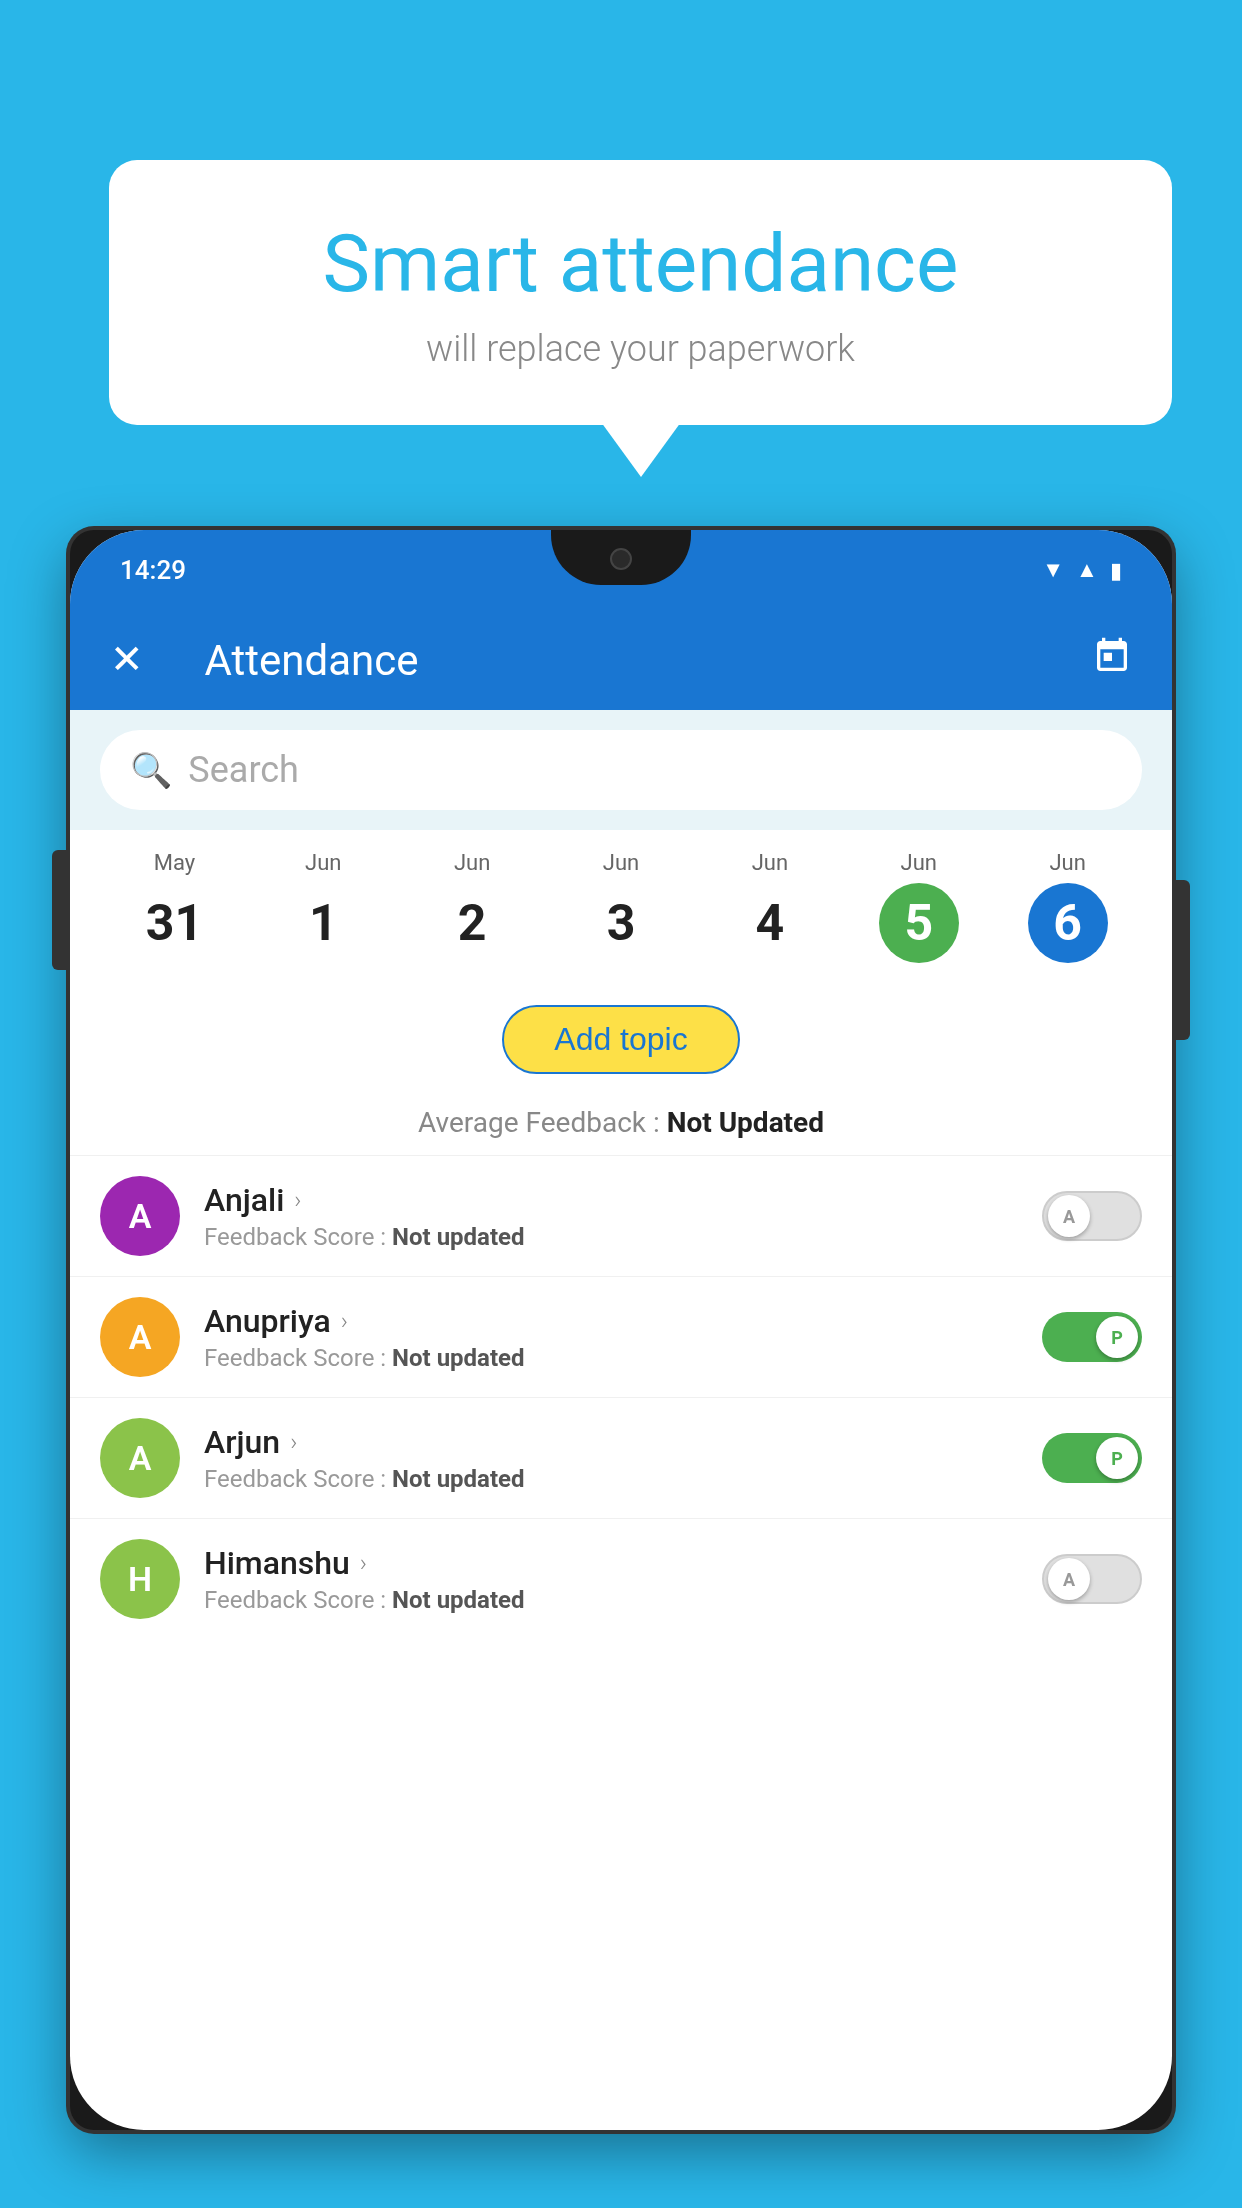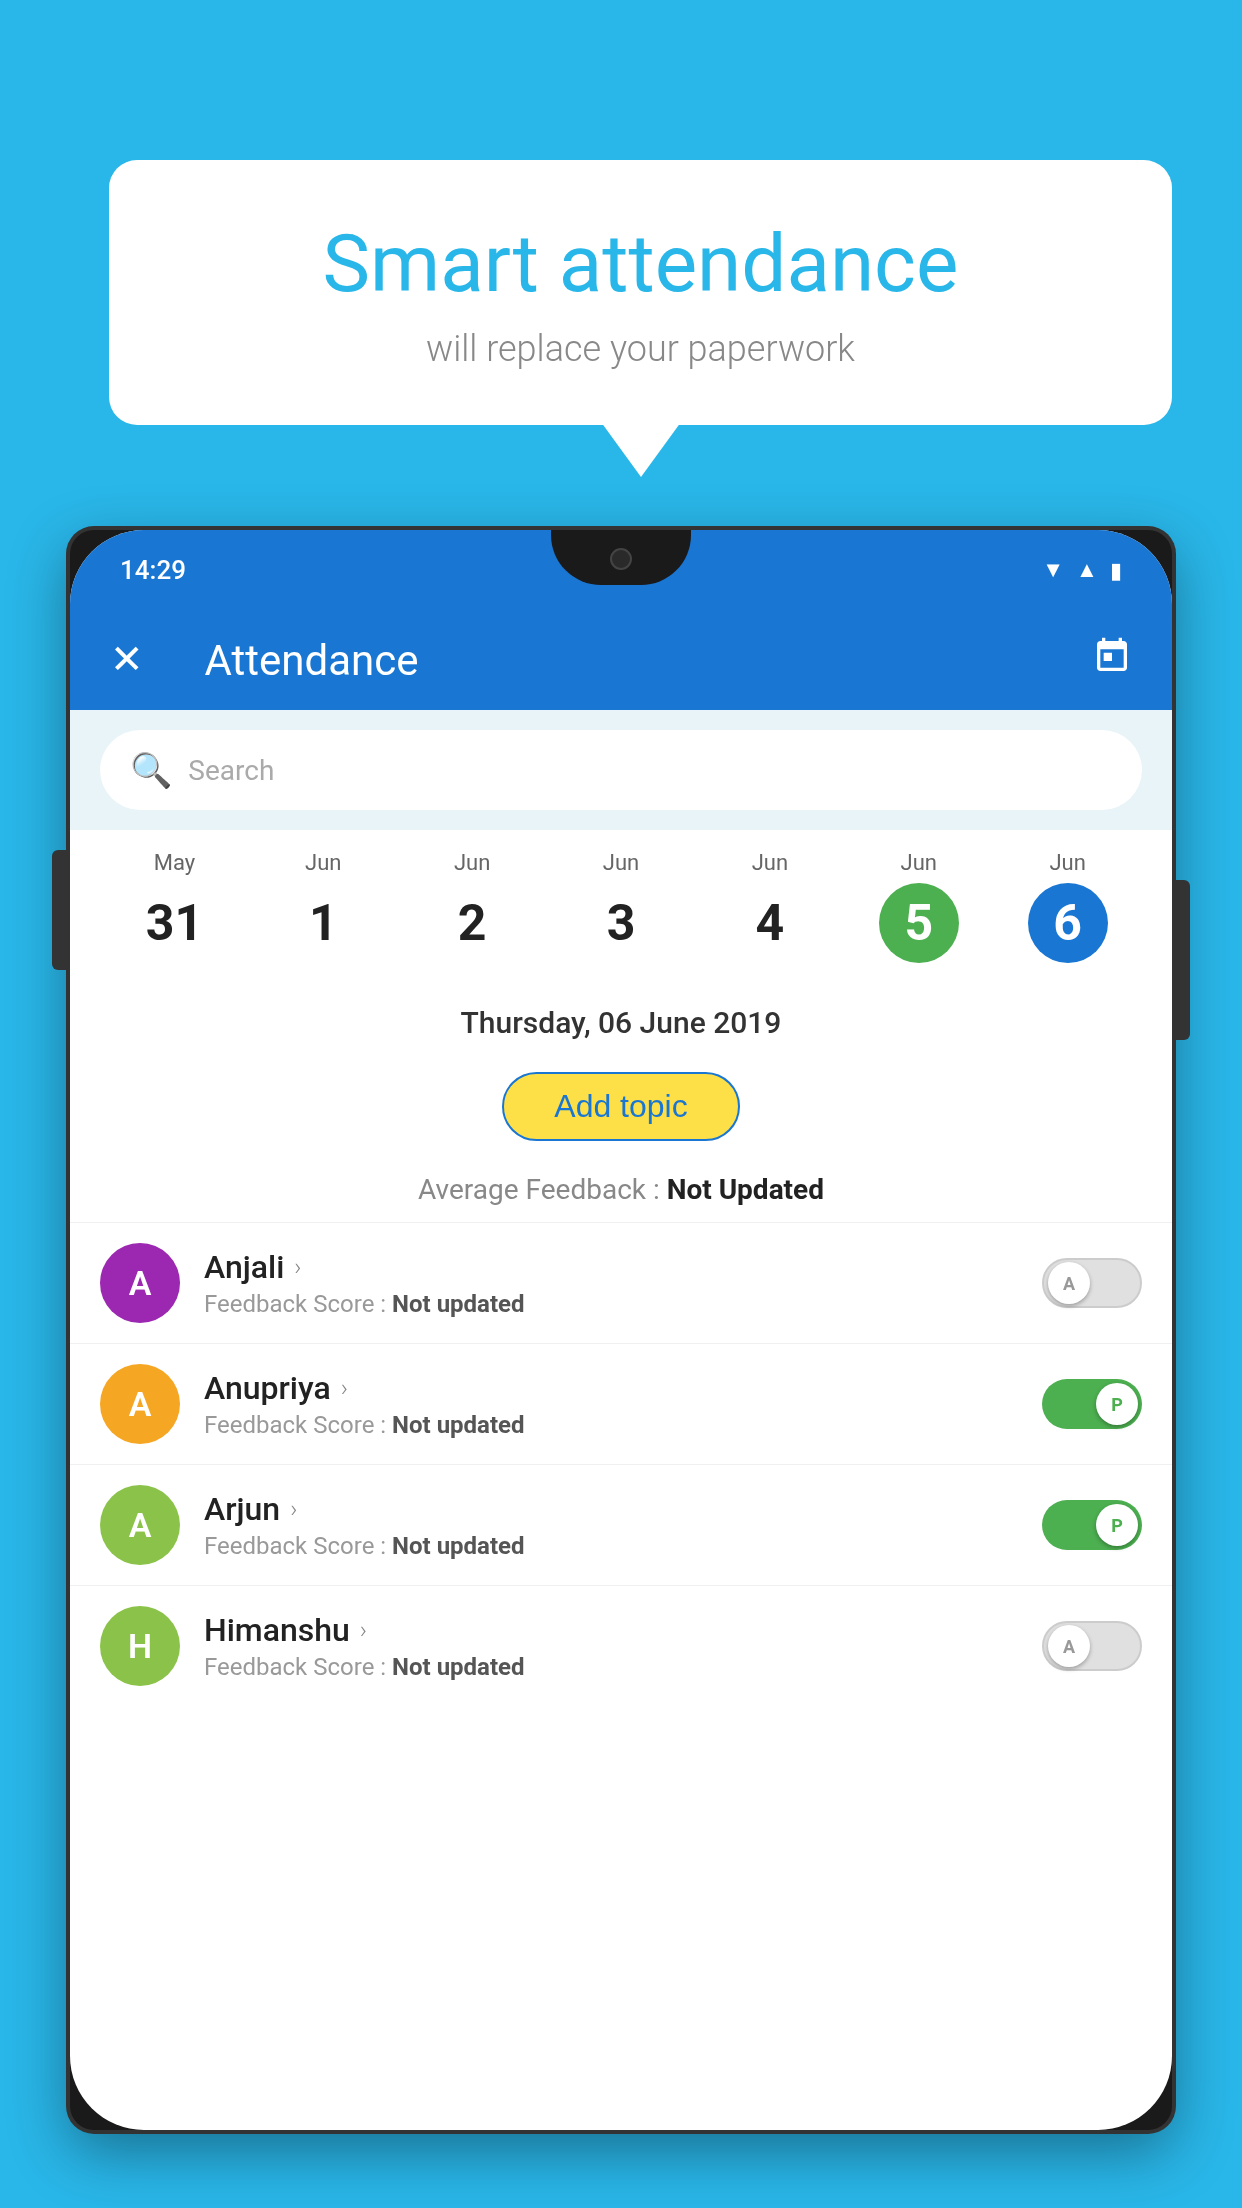--- a/index.html
+++ b/index.html
@@ -204,21 +204,21 @@
       gap: 16px;
     }
 
     .search-icon {
       color: #999;
       font-size: 34px;
     }
 
     .search-text {
       color: #aaa;
-      font-size: 28px;
+      font-size: 36px;
     }
 
     
     .calendar-row {
       display: flex;
       align-items: center;
       padding: 20px 30px;
       background: white;
     }
 
@@ -464,21 +464,20 @@
           <div class="calendar-day">
             <div class="day-month">Jun</div>
             <div class="day-number today">5</div>
           </div>
           <div class="calendar-day">
             <div class="day-month">Jun</div>
             <div class="day-number selected">6</div>
           </div>
         </div>
 
-      <div class="date-header">Thursday, 06 June 2019</div>
 
       <div style="text-align:center; background:white; padding: 10px 0;">
         <button class="add-topic-btn">Add topic</button>
       </div>
 
       <div class="avg-feedback">
         <span>Average Feedback :</span>
         <strong>Not Updated</strong>
       </div>
 

